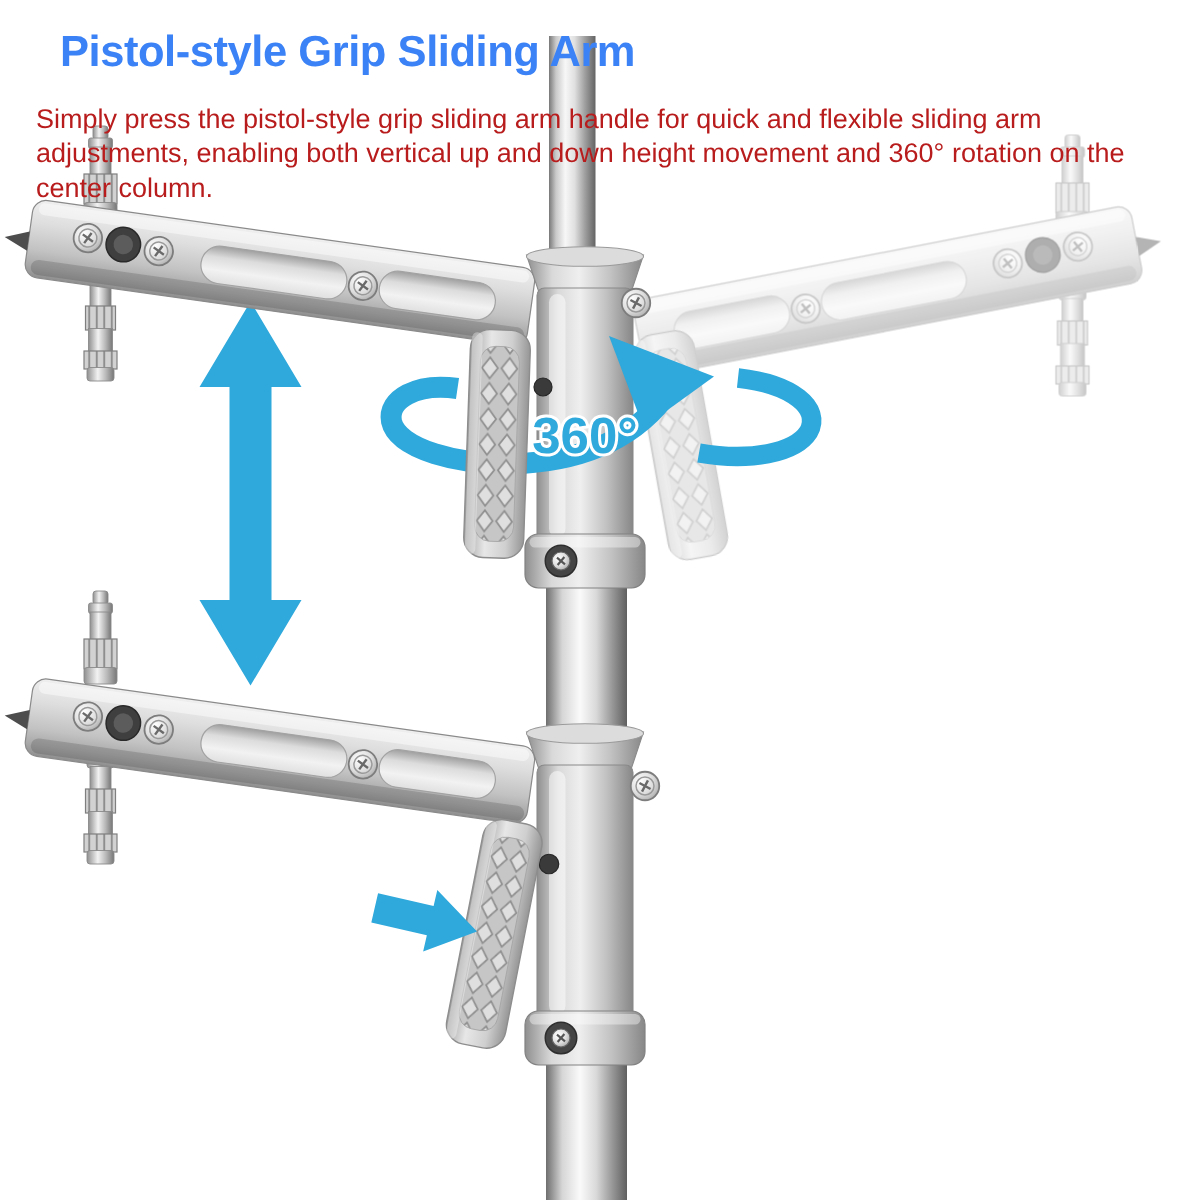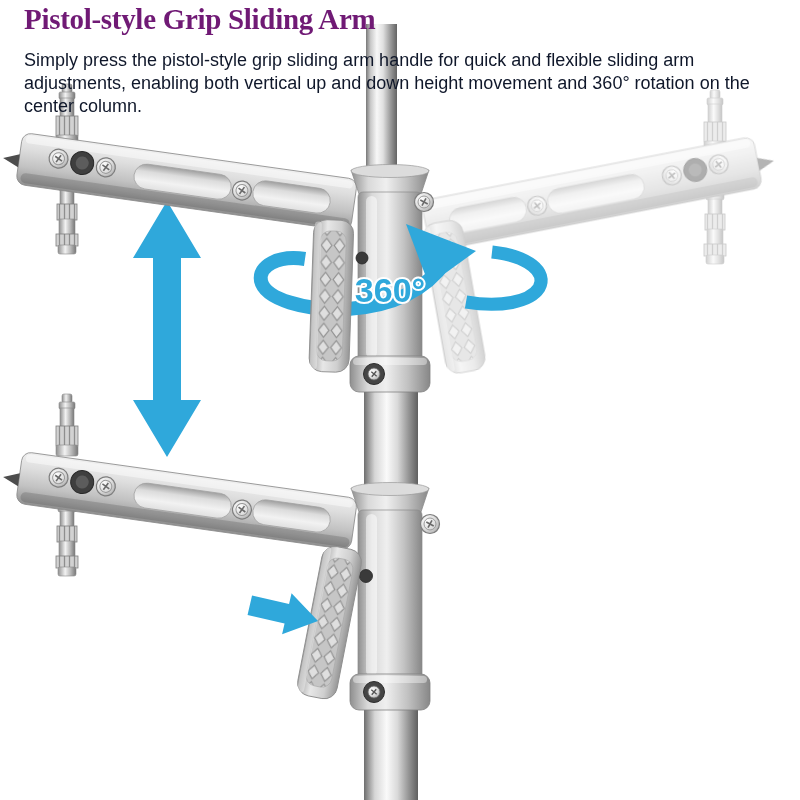--- a/index.html
+++ b/index.html
@@ -6,25 +6,25 @@
   .canvas {
     position:relative; width:800px; height:800px; background:#ffffff;
     overflow:hidden; font-family:"Liberation Sans", sans-serif;
   }
   .art { position:absolute; left:0; top:0; width:800px; height:800px; }
   .text-block {
     position:absolute; left:24px; top:0; width:762px; z-index:5;
     pointer-events:none;
   }
   .text-block h1 {
-    margin:0; padding-top:3px; font-size:29px; font-weight:bold;
-    letter-spacing:-0.3px; color:#701a75;font-family:Liberation Serif, serif;
+    margin:16px; padding-top:3px; font-size:29px; font-weight:bold;
+    letter-spacing:-0.3px; color:#3b82f6;
   }
   .text-block p {
-    margin:13px 0 0 0; font-size:18px; line-height:23px; color:#0f172a;
+    margin:13px 0 0 0; font-size:18px; line-height:23px; color:#b91c1c;
   }
 </style>
 </head>
 <body>
 
 <div class="canvas">
 
   <svg class="art" viewBox="0 0 800 800">
     <defs>
       <linearGradient id="gradPole" x1="0" y1="0" x2="1" y2="0">

